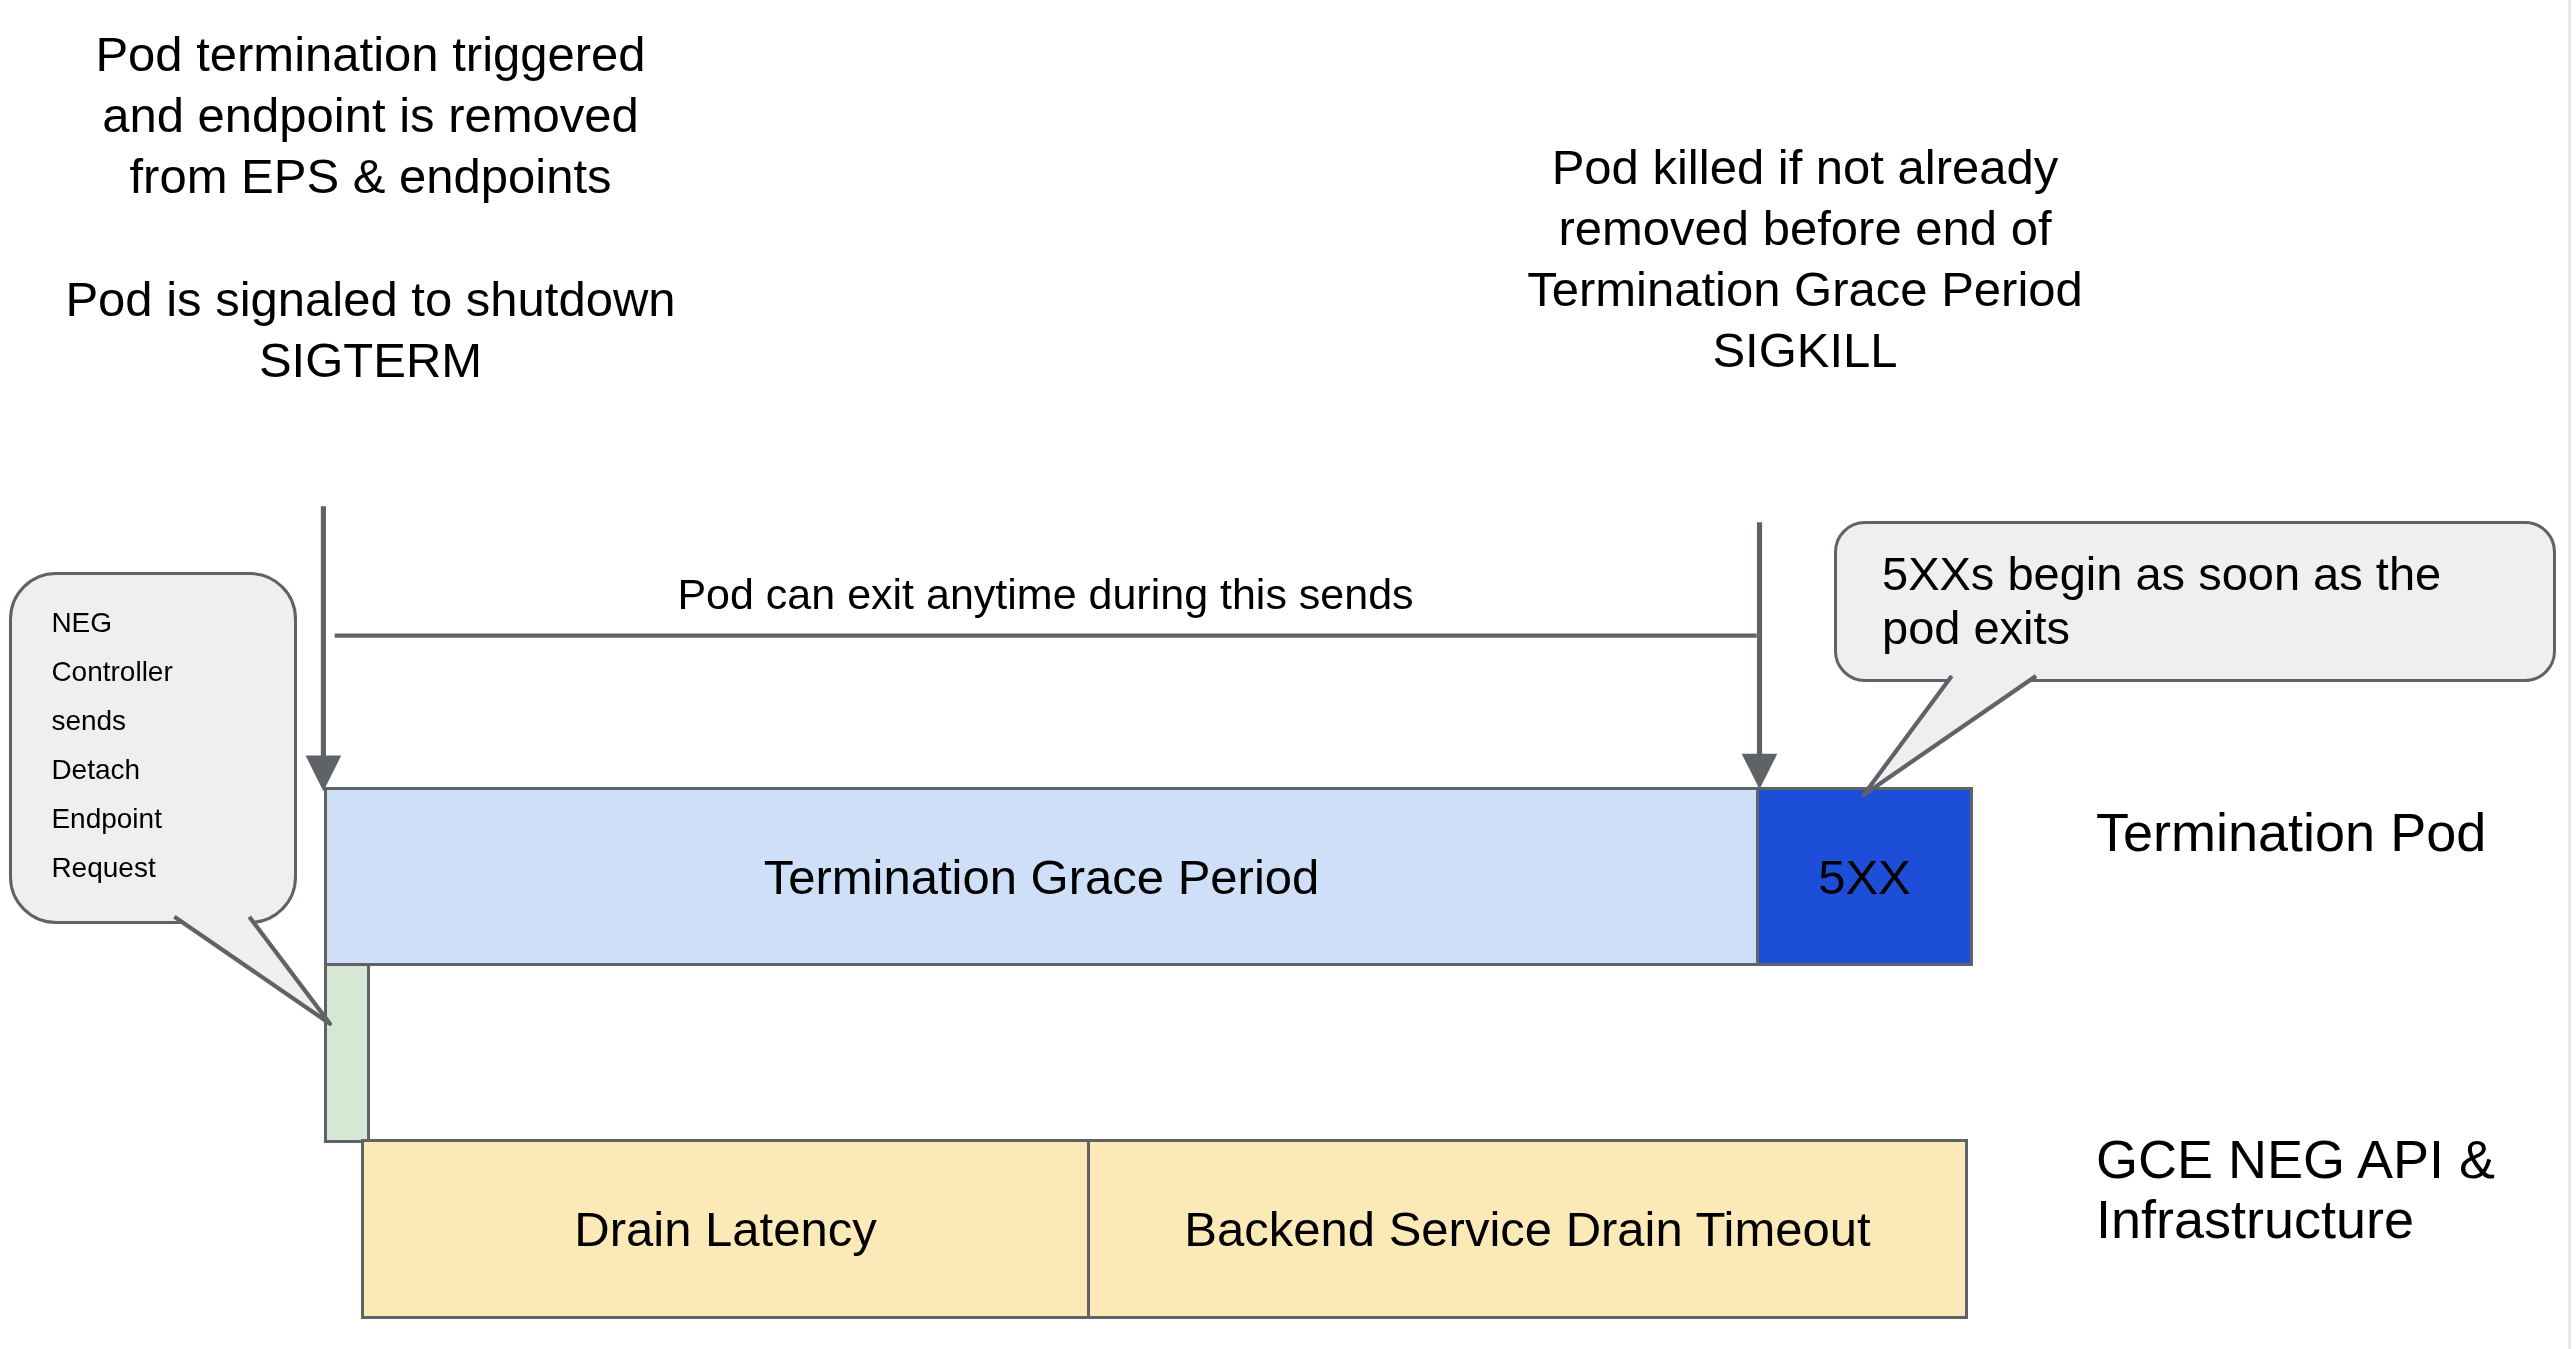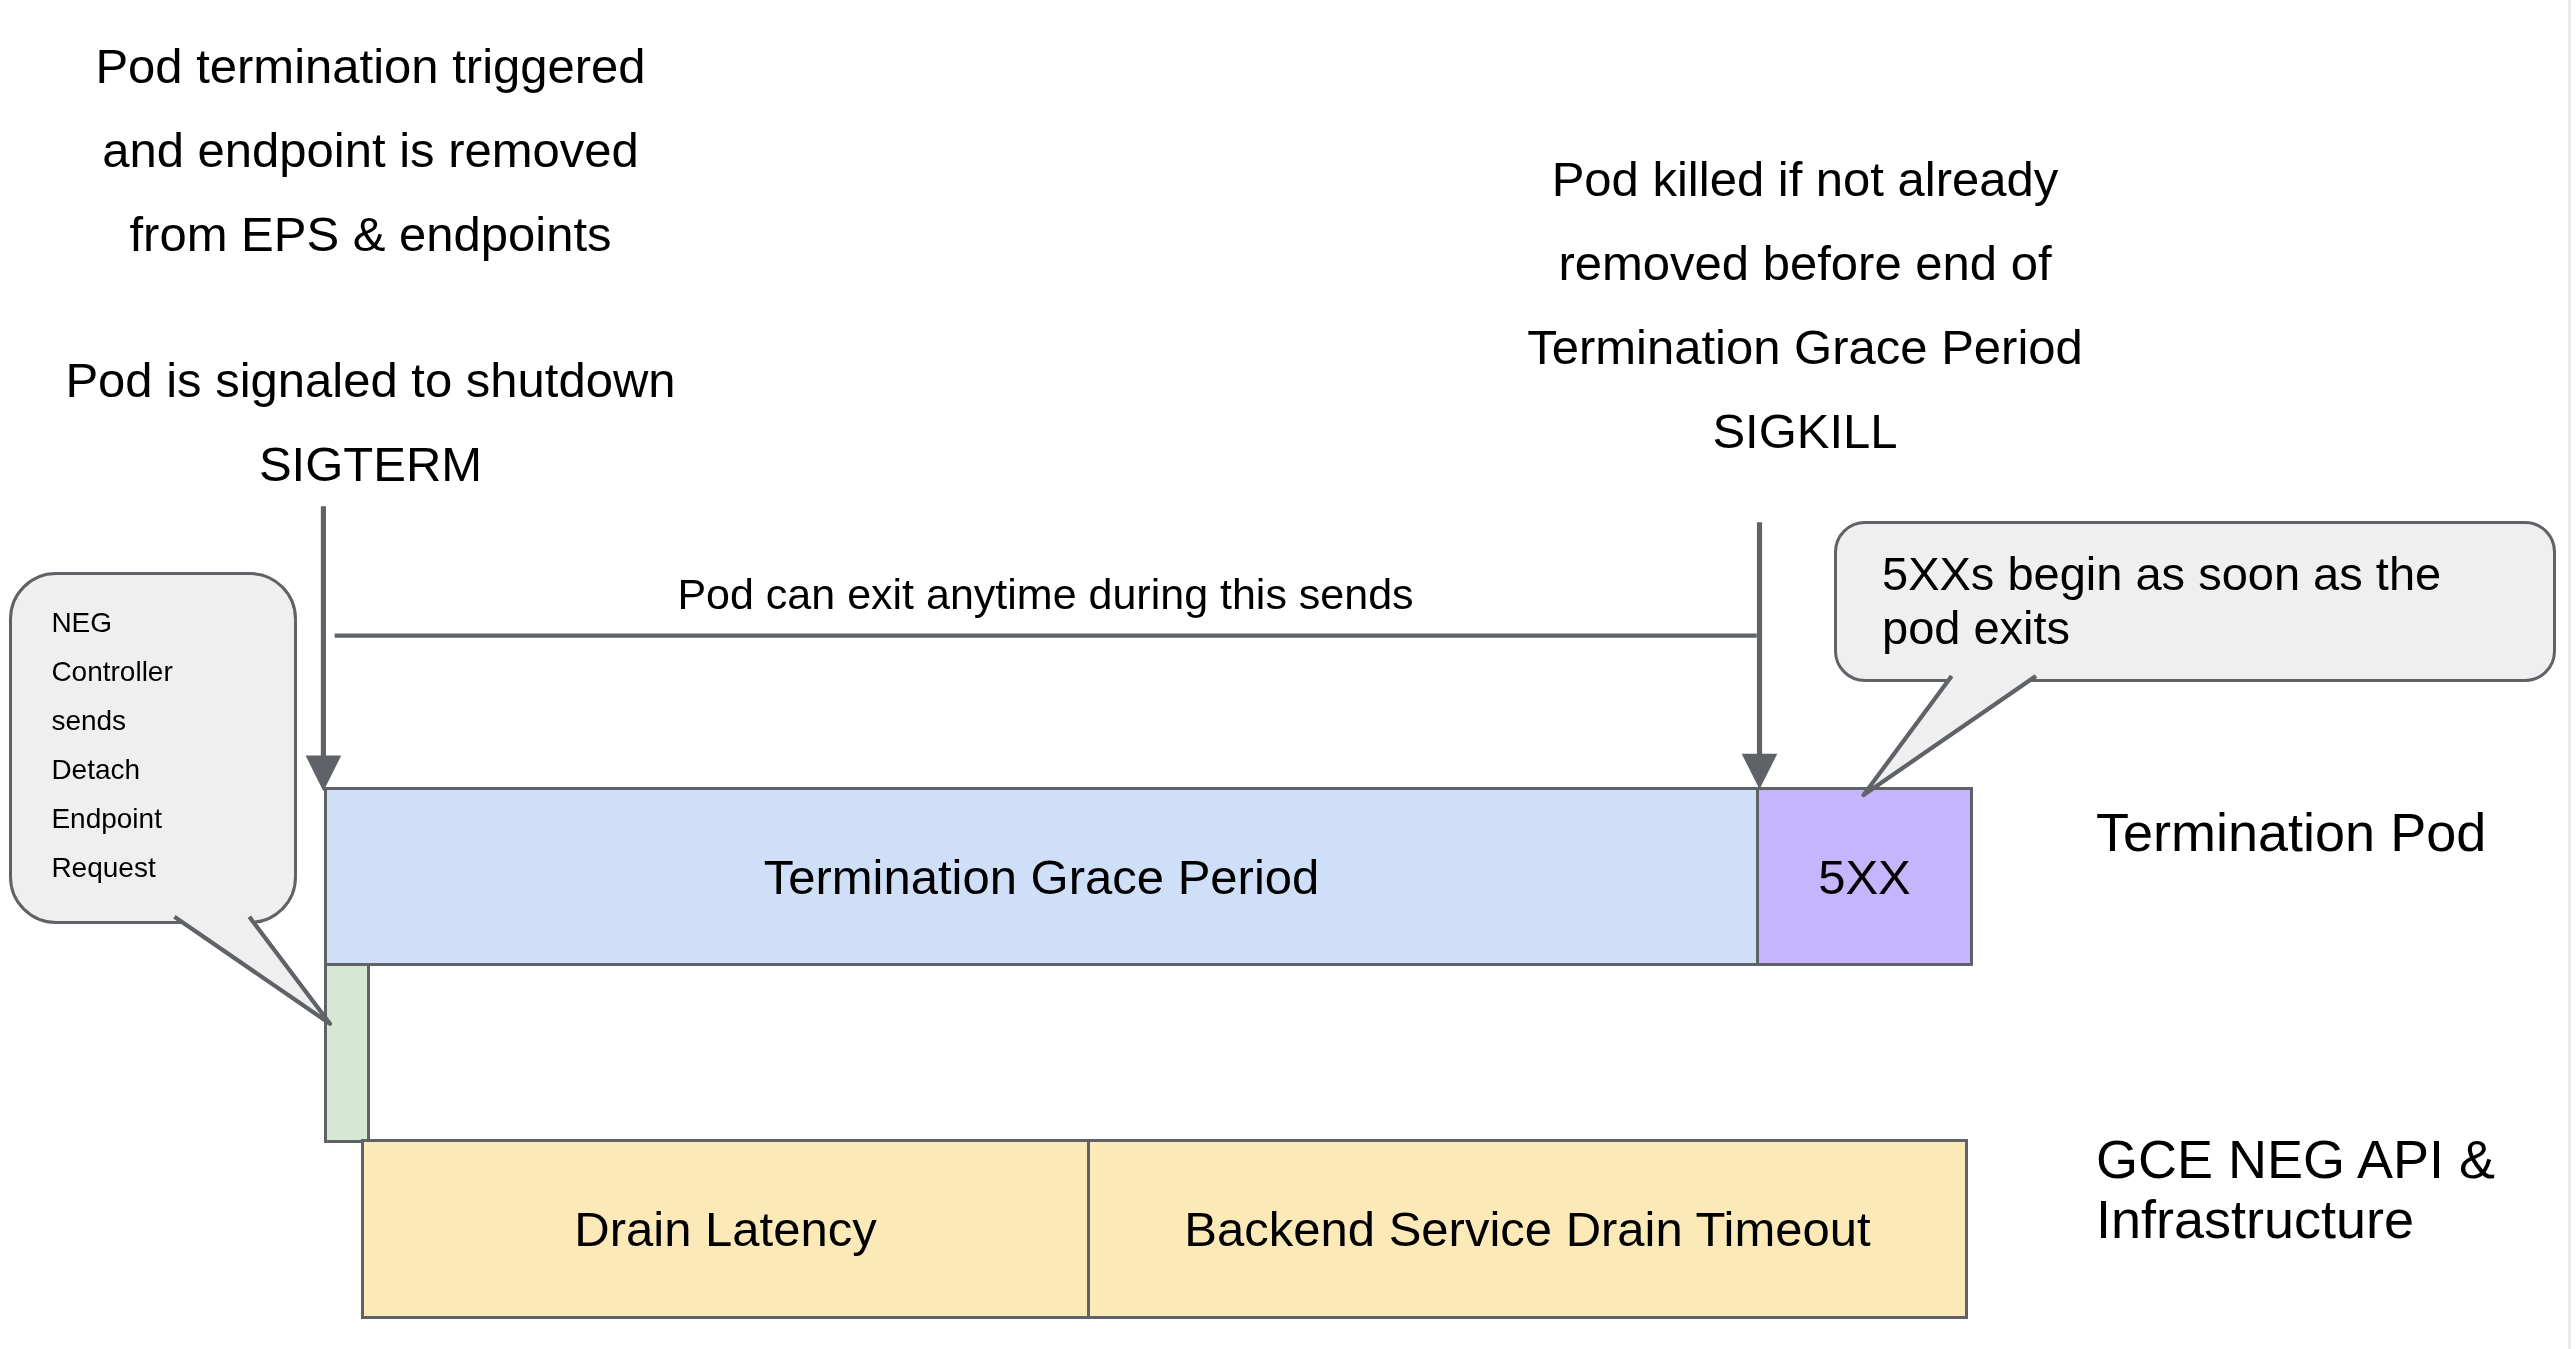--- a/index.html
+++ b/index.html
@@ -2,21 +2,21 @@
 <html style="font-size:15px"><head>
 <meta charset="utf-8">
 <style>
   html,body{margin:0;padding:0;background:#ffffff;}
   #stage{
     position:relative;width:2576px;height:1350px;background:#ffffff;overflow:hidden;
     font-family:"Liberation Sans","DejaVu Sans",sans-serif;color:#000;
   }
   .pre{white-space:pre-line;}
   
-  .annot{position:absolute;text-align:center;font-size:49px;line-height:84px;}
+  .annot{position:absolute;text-align:center;font-size:49px;line-height:61px;}
   #annot-tl{left:47px;top:24.4px;width:647px;}
   #annot-tl .para2{margin-top:62px;}
   #annot-tr{left:1472px;top:137px;width:666px;}
   
   #period-note{position:absolute;left:577px;top:568px;width:937px;text-align:center;
     font-size:43px;line-height:52px;}
   
   .bubble{position:absolute;background:#efefef;border:3.7px solid #5f6368;box-sizing:border-box;}
   #bubble-left{left:9.4px;top:572px;width:288px;height:352px;border-radius:47px;
     padding:22.5px 9.4px 0 39px;font-size:28px;line-height:49px;}
@@ -70,21 +70,21 @@
 sends
 Detach
 Endpoint
 Request</div>
   <div class="bubble pre" id="bubble-right">5XXs begin as soon as the
 pod exits</div>
 
   <div class="bar" id="bar-grace" style="background:#cfdff8;">
     <span>Termination Grace Period</span>
   </div>
-  <div class="bar" id="bar-5xx" style="background:#c4b5fd;">
+  <div class="bar" id="bar-5xx" style="background:#1d4ed8;">
     <span>5XX</span>
   </div>
 
   <div class="bar" id="bar-neg" style="background:#d6e8d4;"></div>
 
   <div class="bar" id="bar-gce" style="background:#fbe9b8;">
     <div class="cell" id="cell-drain">
       <span>Drain Latency</span>
     </div>
     <div class="cell" id="cell-backend">

